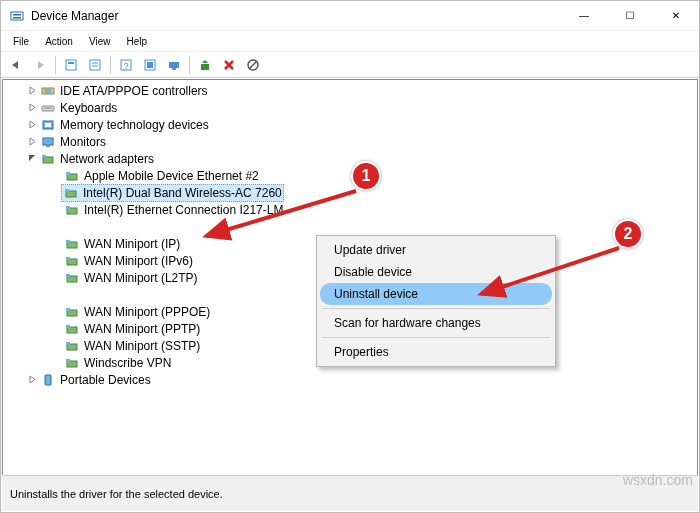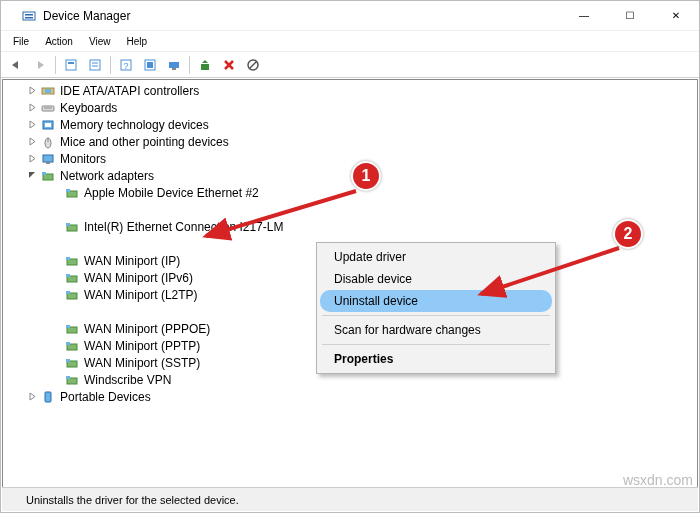--- a/index.html
+++ b/index.html
@@ -11,21 +11,21 @@
   width: 700px;
   height: 513px;
   overflow: hidden;
   position: relative;
   border: 1px solid #bbb;
 }
 .titlebar {
   height: 30px;
   display: flex;
   align-items: center;
-  padding-left: 20px;
+  padding-left: 8px;
   background: #fff;
   border-bottom: 1px solid #eee;
 }
 .titlebar .app-icon {
   width: 16px; height: 16px;
   margin-right: 6px;
   display: flex; align-items: center; justify-content: center;
 }
 .titlebar .title { flex: 1; font-size: 12px; }
 .winbtns { display: flex; height: 100%; }
@@ -91,45 +91,45 @@
   border: 1px dotted #5aa7e0;
   padding: 0 1px;
   margin-left: -2px;
 }
 .label-wrap { display: inline-flex; align-items: center; padding: 0 1px; }
 .indent-1 { padding-left: 22px; }
 .indent-2 { padding-left: 46px; }
 .statusbar {
   position: absolute;
   left: 1px; right: 1px; bottom: 1px;
-  height: 24px;
+  height: 36px;
   background: #f0f0f0;
   border-top: 1px solid #ccc;
   font-size: 11px;
-  padding: 2px 24px;
+  padding: 2px 8px;
   display: flex; align-items: center;
 }
 .context-menu {
   position: absolute;
-  left: 315px; top: 241px;
+  left: 315px; top: 234px;
   width: 240px;
   background: #f2f2f2;
   border: 1px solid #b5b5b5;
   box-shadow: 3px 3px 4px rgba(0,0,0,0.25);
   padding: 3px;
   z-index: 20;
 }
 .cm-item {
   height: 22px;
   display: flex; align-items: center;
   padding-left: 14px;
   font-size: 12px;
 }
 .cm-item.highlight { background: #91c9f7; border-radius: 10px; }
-.cm-item.bold { font-weight: bold; }
+.cm-item.bold { font-weight: normal; }
 .cm-sep { height: 1px; background: #d0d0d0; margin: 3px 2px; }
 .badge {
   position: absolute;
   width: 30px; height: 30px;
   border-radius: 50%;
   background: #d62323;
   border: 2px solid #fff;
   box-shadow: 0 0 3px rgba(0,0,0,0.4);
   color: #fff;
   font-weight: bold;
@@ -246,21 +246,21 @@
           <path d="M2 1 L7 4.5 L2 8 Z" fill="none" stroke="#888"></path>
         </svg>
       </span>
     <span class="label-wrap">
       <span class="icon">
           <svg width="14" height="14">
             <rect x="1" y="4" width="12" height="6" fill="#d6c27a" stroke="#9a8a4a"></rect>
             <rect x="4" y="5" width="6" height="4" fill="#6ab4e6"></rect>
           </svg>
         </span>
-      <span class="label">IDE ATA/ATAPI controllers</span>
+      <span class="label">IDE ATA/PPPOE controllers</span>
     </span>
   </div>
     <div class="node indent-1">
     <span class="chev">
         <svg width="9" height="9">
           <path d="M2 1 L7 4.5 L2 8 Z" fill="none" stroke="#888"></path>
         </svg>
       </span>
     <span class="label-wrap">
       <span class="icon">
@@ -290,185 +290,178 @@
   </div>
     <div class="node indent-1">
     <span class="chev">
         <svg width="9" height="9">
           <path d="M2 1 L7 4.5 L2 8 Z" fill="none" stroke="#888"></path>
         </svg>
       </span>
     <span class="label-wrap">
       <span class="icon">
           <svg width="14" height="14">
-            <ellipse cx="7" cy="8" rx="3" ry="5" fill="#ddd" stroke="#888"></ellipse>
-            <line x1="7" y1="3" x2="7" y2="7" stroke="#888"></line>
-          </svg>
-        </span>
-      <span class="label">Mice and other pointing devices</span>
+            <rect x="2" y="3" width="10" height="7" fill="#6ab4e6" stroke="#2a6bb0"></rect>
+            <rect x="5" y="10" width="4" height="2" fill="#888"></rect>
+          </svg>
+        </span>
+      <span class="label">Monitors</span>
     </span>
   </div>
+    <div class="node indent-1">
+    <span class="chev">
+        <svg width="9" height="9">
+          <path d="M1 1 L7 1 L1 7 Z" fill="#555"></path>
+        </svg>
+      </span>
+    <span class="label-wrap">
+      <span class="icon">
+          <svg width="14" height="14">
+            <rect x="2" y="5" width="10" height="6" fill="#7fb86f" stroke="#4a8a3a"></rect>
+            <rect x="1" y="3" width="4" height="3" fill="#6ab4e6"></rect>
+          </svg>
+        </span>
+      <span class="label">Network adapters</span>
+    </span>
+  </div>
+    <div class="node indent-2">
+        <span class="chev"></span>
+        <span class="label-wrap">
+          <span class="icon">
+          <svg width="14" height="14">
+            <rect x="2" y="5" width="10" height="6" fill="#7fb86f" stroke="#4a8a3a"></rect>
+            <rect x="1" y="3" width="4" height="3" fill="#6ab4e6"></rect>
+          </svg>
+        </span>
+          <span class="label">Apple Mobile Device Ethernet #2</span>
+        </span>
+      </div>
+    <div class="node indent-2 selected">
+        <span class="chev"></span>
+        <span class="label-wrap">
+          <span class="icon">
+          <svg width="14" height="14">
+            <rect x="2" y="5" width="10" height="6" fill="#7fb86f" stroke="#4a8a3a"></rect>
+            <rect x="1" y="3" width="4" height="3" fill="#6ab4e6"></rect>
+          </svg>
+        </span>
+          <span class="label">Intel(R) Dual Band Wireless-AC 7260</span>
+        </span>
+      </div>
+    <div class="node indent-2">
+        <span class="chev"></span>
+        <span class="label-wrap">
+          <span class="icon">
+          <svg width="14" height="14">
+            <rect x="2" y="5" width="10" height="6" fill="#7fb86f" stroke="#4a8a3a"></rect>
+            <rect x="1" y="3" width="4" height="3" fill="#6ab4e6"></rect>
+          </svg>
+        </span>
+          <span class="label">Intel(R) Ethernet Connection I217-LM</span>
+        </span>
+      </div>
+    <div class="node indent-2">
+        <span class="chev"></span>
+      </div>
+    <div class="node indent-2">
+        <span class="chev"></span>
+        <span class="label-wrap">
+          <span class="icon">
+          <svg width="14" height="14">
+            <rect x="2" y="5" width="10" height="6" fill="#7fb86f" stroke="#4a8a3a"></rect>
+            <rect x="1" y="3" width="4" height="3" fill="#6ab4e6"></rect>
+          </svg>
+        </span>
+          <span class="label">WAN Miniport (IP)</span>
+        </span>
+      </div>
+    <div class="node indent-2">
+        <span class="chev"></span>
+        <span class="label-wrap">
+          <span class="icon">
+          <svg width="14" height="14">
+            <rect x="2" y="5" width="10" height="6" fill="#7fb86f" stroke="#4a8a3a"></rect>
+            <rect x="1" y="3" width="4" height="3" fill="#6ab4e6"></rect>
+          </svg>
+        </span>
+          <span class="label">WAN Miniport (IPv6)</span>
+        </span>
+      </div>
+    <div class="node indent-2">
+        <span class="chev"></span>
+        <span class="label-wrap">
+          <span class="icon">
+          <svg width="14" height="14">
+            <rect x="2" y="5" width="10" height="6" fill="#7fb86f" stroke="#4a8a3a"></rect>
+            <rect x="1" y="3" width="4" height="3" fill="#6ab4e6"></rect>
+          </svg>
+        </span>
+          <span class="label">WAN Miniport (L2TP)</span>
+        </span>
+      </div>
+    <div class="node indent-2">
+        <span class="chev"></span>
+      </div>
+    <div class="node indent-2">
+        <span class="chev"></span>
+        <span class="label-wrap">
+          <span class="icon">
+          <svg width="14" height="14">
+            <rect x="2" y="5" width="10" height="6" fill="#7fb86f" stroke="#4a8a3a"></rect>
+            <rect x="1" y="3" width="4" height="3" fill="#6ab4e6"></rect>
+          </svg>
+        </span>
+          <span class="label">WAN Miniport (PPPOE)</span>
+        </span>
+      </div>
+    <div class="node indent-2">
+        <span class="chev"></span>
+        <span class="label-wrap">
+          <span class="icon">
+          <svg width="14" height="14">
+            <rect x="2" y="5" width="10" height="6" fill="#7fb86f" stroke="#4a8a3a"></rect>
+            <rect x="1" y="3" width="4" height="3" fill="#6ab4e6"></rect>
+          </svg>
+        </span>
+          <span class="label">WAN Miniport (PPTP)</span>
+        </span>
+      </div>
+    <div class="node indent-2">
+        <span class="chev"></span>
+        <span class="label-wrap">
+          <span class="icon">
+          <svg width="14" height="14">
+            <rect x="2" y="5" width="10" height="6" fill="#7fb86f" stroke="#4a8a3a"></rect>
+            <rect x="1" y="3" width="4" height="3" fill="#6ab4e6"></rect>
+          </svg>
+        </span>
+          <span class="label">WAN Miniport (SSTP)</span>
+        </span>
+      </div>
+    <div class="node indent-2">
+        <span class="chev"></span>
+        <span class="label-wrap">
+          <span class="icon">
+          <svg width="14" height="14">
+            <rect x="2" y="5" width="10" height="6" fill="#7fb86f" stroke="#4a8a3a"></rect>
+            <rect x="1" y="3" width="4" height="3" fill="#6ab4e6"></rect>
+          </svg>
+        </span>
+          <span class="label">Windscribe VPN</span>
+        </span>
+      </div>
     <div class="node indent-1">
     <span class="chev">
         <svg width="9" height="9">
           <path d="M2 1 L7 4.5 L2 8 Z" fill="none" stroke="#888"></path>
         </svg>
       </span>
     <span class="label-wrap">
       <span class="icon">
           <svg width="14" height="14">
-            <rect x="2" y="3" width="10" height="7" fill="#6ab4e6" stroke="#2a6bb0"></rect>
-            <rect x="5" y="10" width="4" height="2" fill="#888"></rect>
-          </svg>
-        </span>
-      <span class="label">Monitors</span>
-    </span>
-  </div>
-    <div class="node indent-1">
-    <span class="chev">
-        <svg width="9" height="9">
-          <path d="M1 1 L7 1 L1 7 Z" fill="#555"></path>
-        </svg>
-      </span>
-    <span class="label-wrap">
-      <span class="icon">
-          <svg width="14" height="14">
-            <rect x="2" y="5" width="10" height="6" fill="#7fb86f" stroke="#4a8a3a"></rect>
-            <rect x="1" y="3" width="4" height="3" fill="#6ab4e6"></rect>
-          </svg>
-        </span>
-      <span class="label">Network adapters</span>
-    </span>
-  </div>
-    <div class="node indent-2">
-        <span class="chev"></span>
-        <span class="label-wrap">
-          <span class="icon">
-          <svg width="14" height="14">
-            <rect x="2" y="5" width="10" height="6" fill="#7fb86f" stroke="#4a8a3a"></rect>
-            <rect x="1" y="3" width="4" height="3" fill="#6ab4e6"></rect>
-          </svg>
-        </span>
-          <span class="label">Apple Mobile Device Ethernet #2</span>
-        </span>
-      </div>
-    <div class="node indent-2 selected">
-        <span class="chev"></span>
-      </div>
-    <div class="node indent-2">
-        <span class="chev"></span>
-        <span class="label-wrap">
-          <span class="icon">
-          <svg width="14" height="14">
-            <rect x="2" y="5" width="10" height="6" fill="#7fb86f" stroke="#4a8a3a"></rect>
-            <rect x="1" y="3" width="4" height="3" fill="#6ab4e6"></rect>
-          </svg>
-        </span>
-          <span class="label">Intel(R) Ethernet Connection I217-LM</span>
-        </span>
-      </div>
-    <div class="node indent-2">
-        <span class="chev"></span>
-      </div>
-    <div class="node indent-2">
-        <span class="chev"></span>
-        <span class="label-wrap">
-          <span class="icon">
-          <svg width="14" height="14">
-            <rect x="2" y="5" width="10" height="6" fill="#7fb86f" stroke="#4a8a3a"></rect>
-            <rect x="1" y="3" width="4" height="3" fill="#6ab4e6"></rect>
-          </svg>
-        </span>
-          <span class="label">WAN Miniport (IP)</span>
-        </span>
-      </div>
-    <div class="node indent-2">
-        <span class="chev"></span>
-        <span class="label-wrap">
-          <span class="icon">
-          <svg width="14" height="14">
-            <rect x="2" y="5" width="10" height="6" fill="#7fb86f" stroke="#4a8a3a"></rect>
-            <rect x="1" y="3" width="4" height="3" fill="#6ab4e6"></rect>
-          </svg>
-        </span>
-          <span class="label">WAN Miniport (IPv6)</span>
-        </span>
-      </div>
-    <div class="node indent-2">
-        <span class="chev"></span>
-        <span class="label-wrap">
-          <span class="icon">
-          <svg width="14" height="14">
-            <rect x="2" y="5" width="10" height="6" fill="#7fb86f" stroke="#4a8a3a"></rect>
-            <rect x="1" y="3" width="4" height="3" fill="#6ab4e6"></rect>
-          </svg>
-        </span>
-          <span class="label">WAN Miniport (L2TP)</span>
-        </span>
-      </div>
-    <div class="node indent-2">
-        <span class="chev"></span>
-      </div>
-    <div class="node indent-2">
-        <span class="chev"></span>
-        <span class="label-wrap">
-          <span class="icon">
-          <svg width="14" height="14">
-            <rect x="2" y="5" width="10" height="6" fill="#7fb86f" stroke="#4a8a3a"></rect>
-            <rect x="1" y="3" width="4" height="3" fill="#6ab4e6"></rect>
-          </svg>
-        </span>
-          <span class="label">WAN Miniport (PPPOE)</span>
-        </span>
-      </div>
-    <div class="node indent-2">
-        <span class="chev"></span>
-        <span class="label-wrap">
-          <span class="icon">
-          <svg width="14" height="14">
-            <rect x="2" y="5" width="10" height="6" fill="#7fb86f" stroke="#4a8a3a"></rect>
-            <rect x="1" y="3" width="4" height="3" fill="#6ab4e6"></rect>
-          </svg>
-        </span>
-          <span class="label">WAN Miniport (PPTP)</span>
-        </span>
-      </div>
-    <div class="node indent-2">
-        <span class="chev"></span>
-        <span class="label-wrap">
-          <span class="icon">
-          <svg width="14" height="14">
-            <rect x="2" y="5" width="10" height="6" fill="#7fb86f" stroke="#4a8a3a"></rect>
-            <rect x="1" y="3" width="4" height="3" fill="#6ab4e6"></rect>
-          </svg>
-        </span>
-          <span class="label">WAN Miniport (SSTP)</span>
-        </span>
-      </div>
-    <div class="node indent-2">
-        <span class="chev"></span>
-        <span class="label-wrap">
-          <span class="icon">
-          <svg width="14" height="14">
-            <rect x="2" y="5" width="10" height="6" fill="#7fb86f" stroke="#4a8a3a"></rect>
-            <rect x="1" y="3" width="4" height="3" fill="#6ab4e6"></rect>
-          </svg>
-        </span>
-          <span class="label">Windscribe VPN</span>
-        </span>
-      </div>
-    <div class="node indent-1">
-    <span class="chev">
-        <svg width="9" height="9">
-          <path d="M2 1 L7 4.5 L2 8 Z" fill="none" stroke="#888"></path>
-        </svg>
-      </span>
-    <span class="label-wrap">
-      <span class="icon">
-          <svg width="14" height="14">
             <rect x="4" y="2" width="6" height="10" rx="1" fill="#6ab4e6" stroke="#2a6bb0"></rect>
           </svg>
         </span>
       <span class="label">Portable Devices</span>
     </span>
   </div>
   </div>
 
 <div class="context-menu" id="cmenu">
     <div class="cm-item">Update driver</div>

